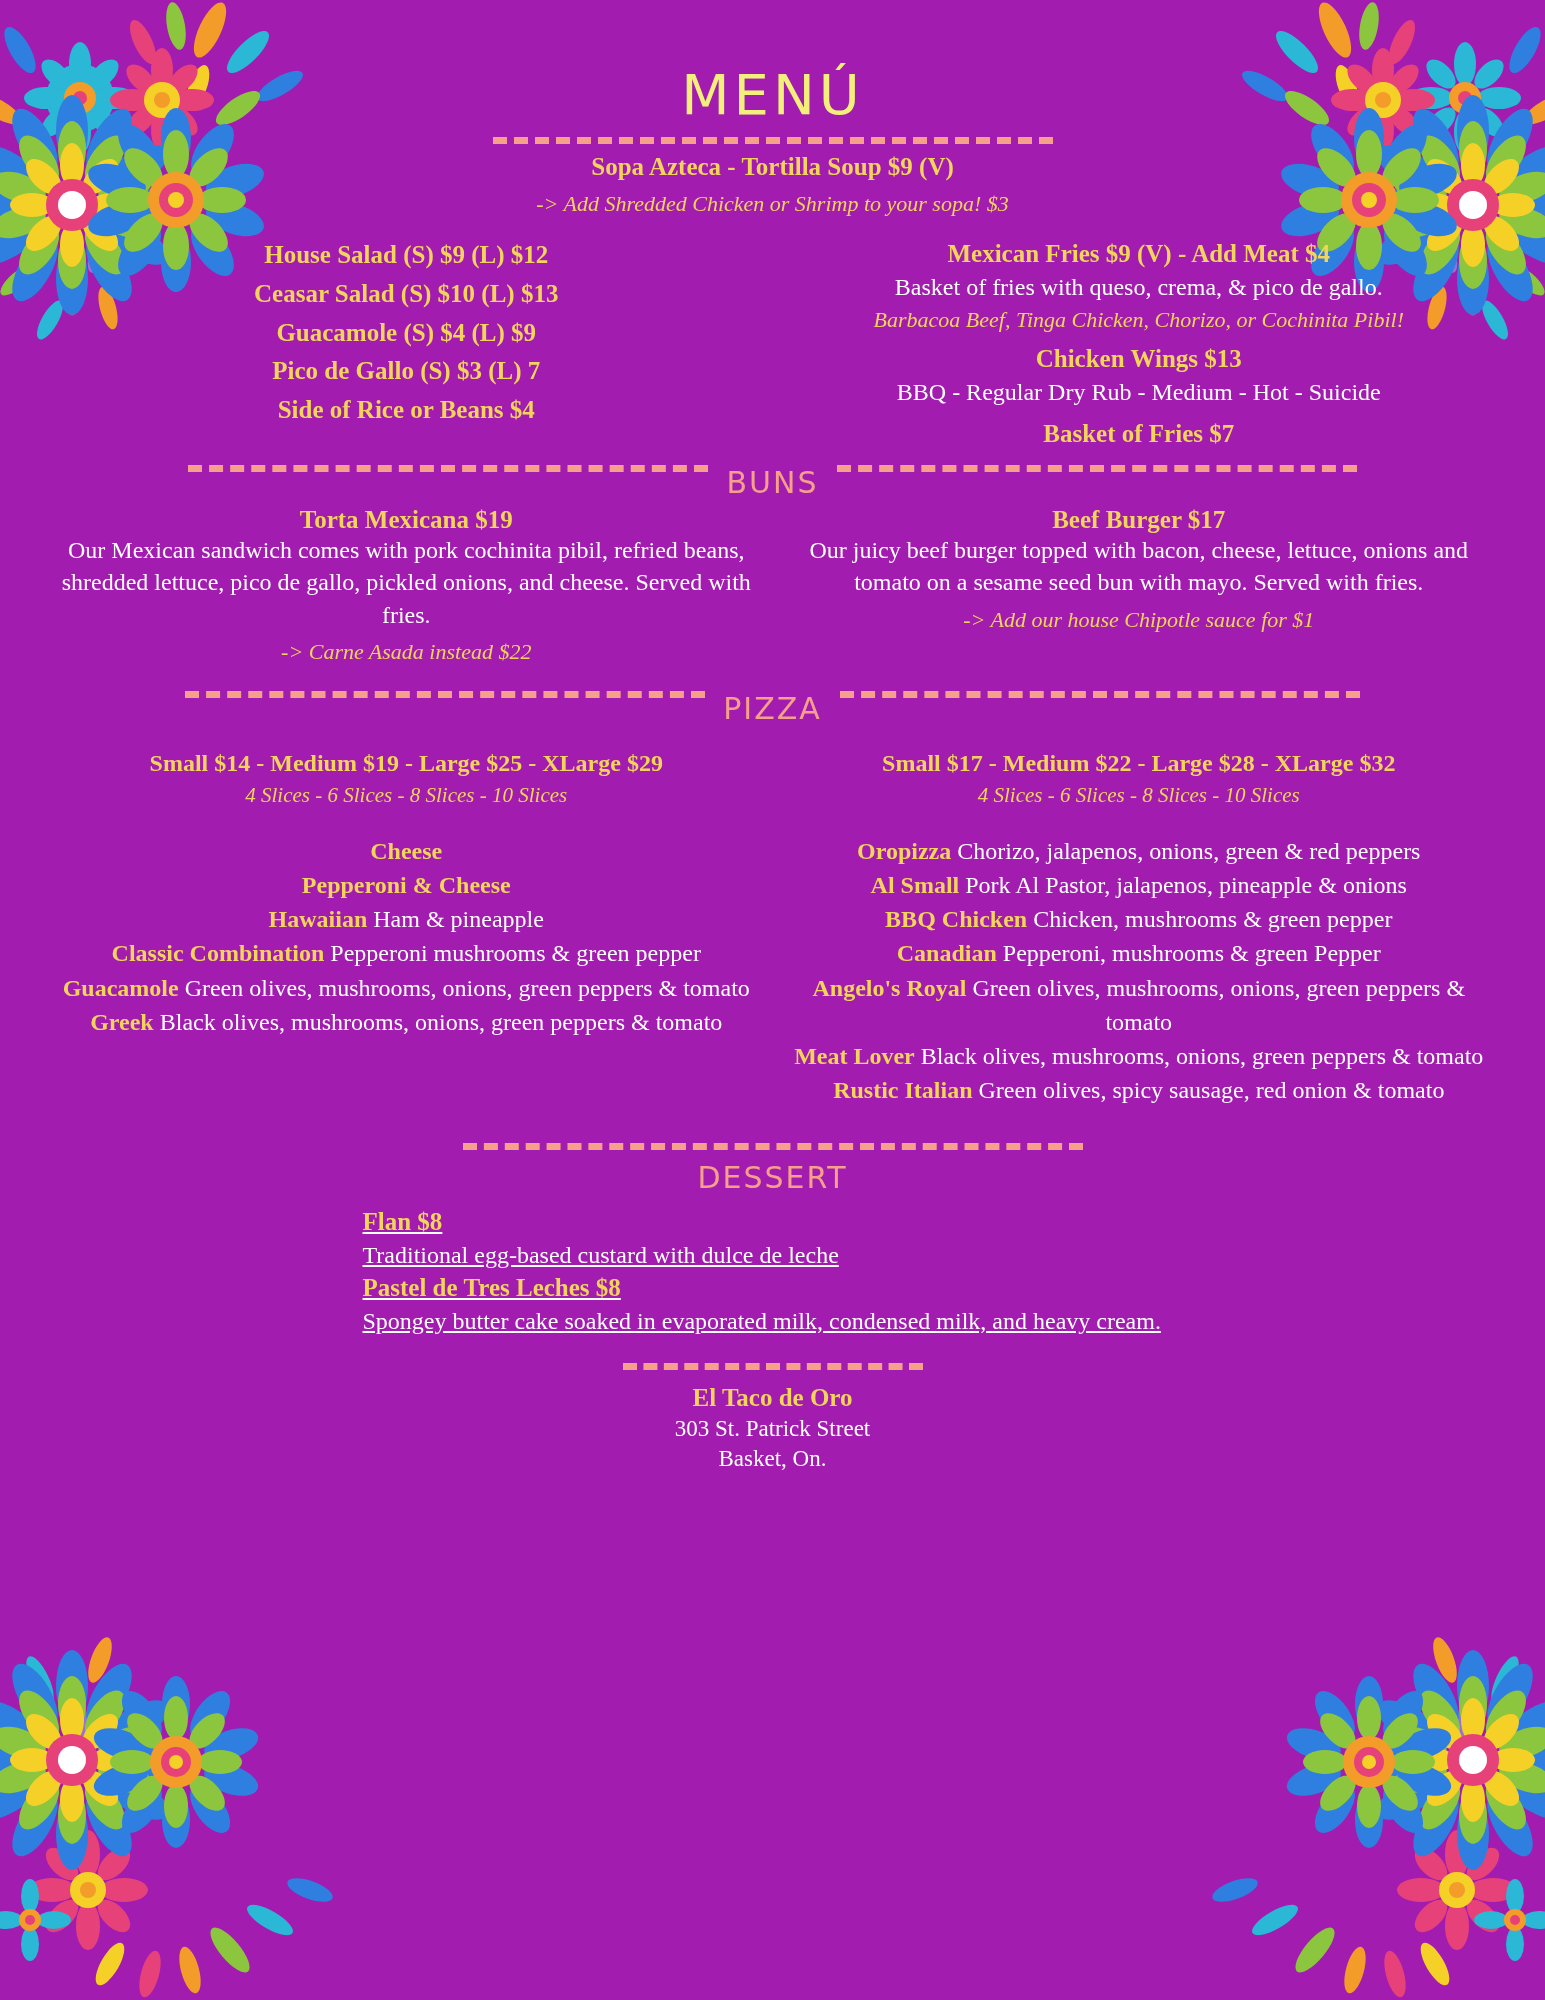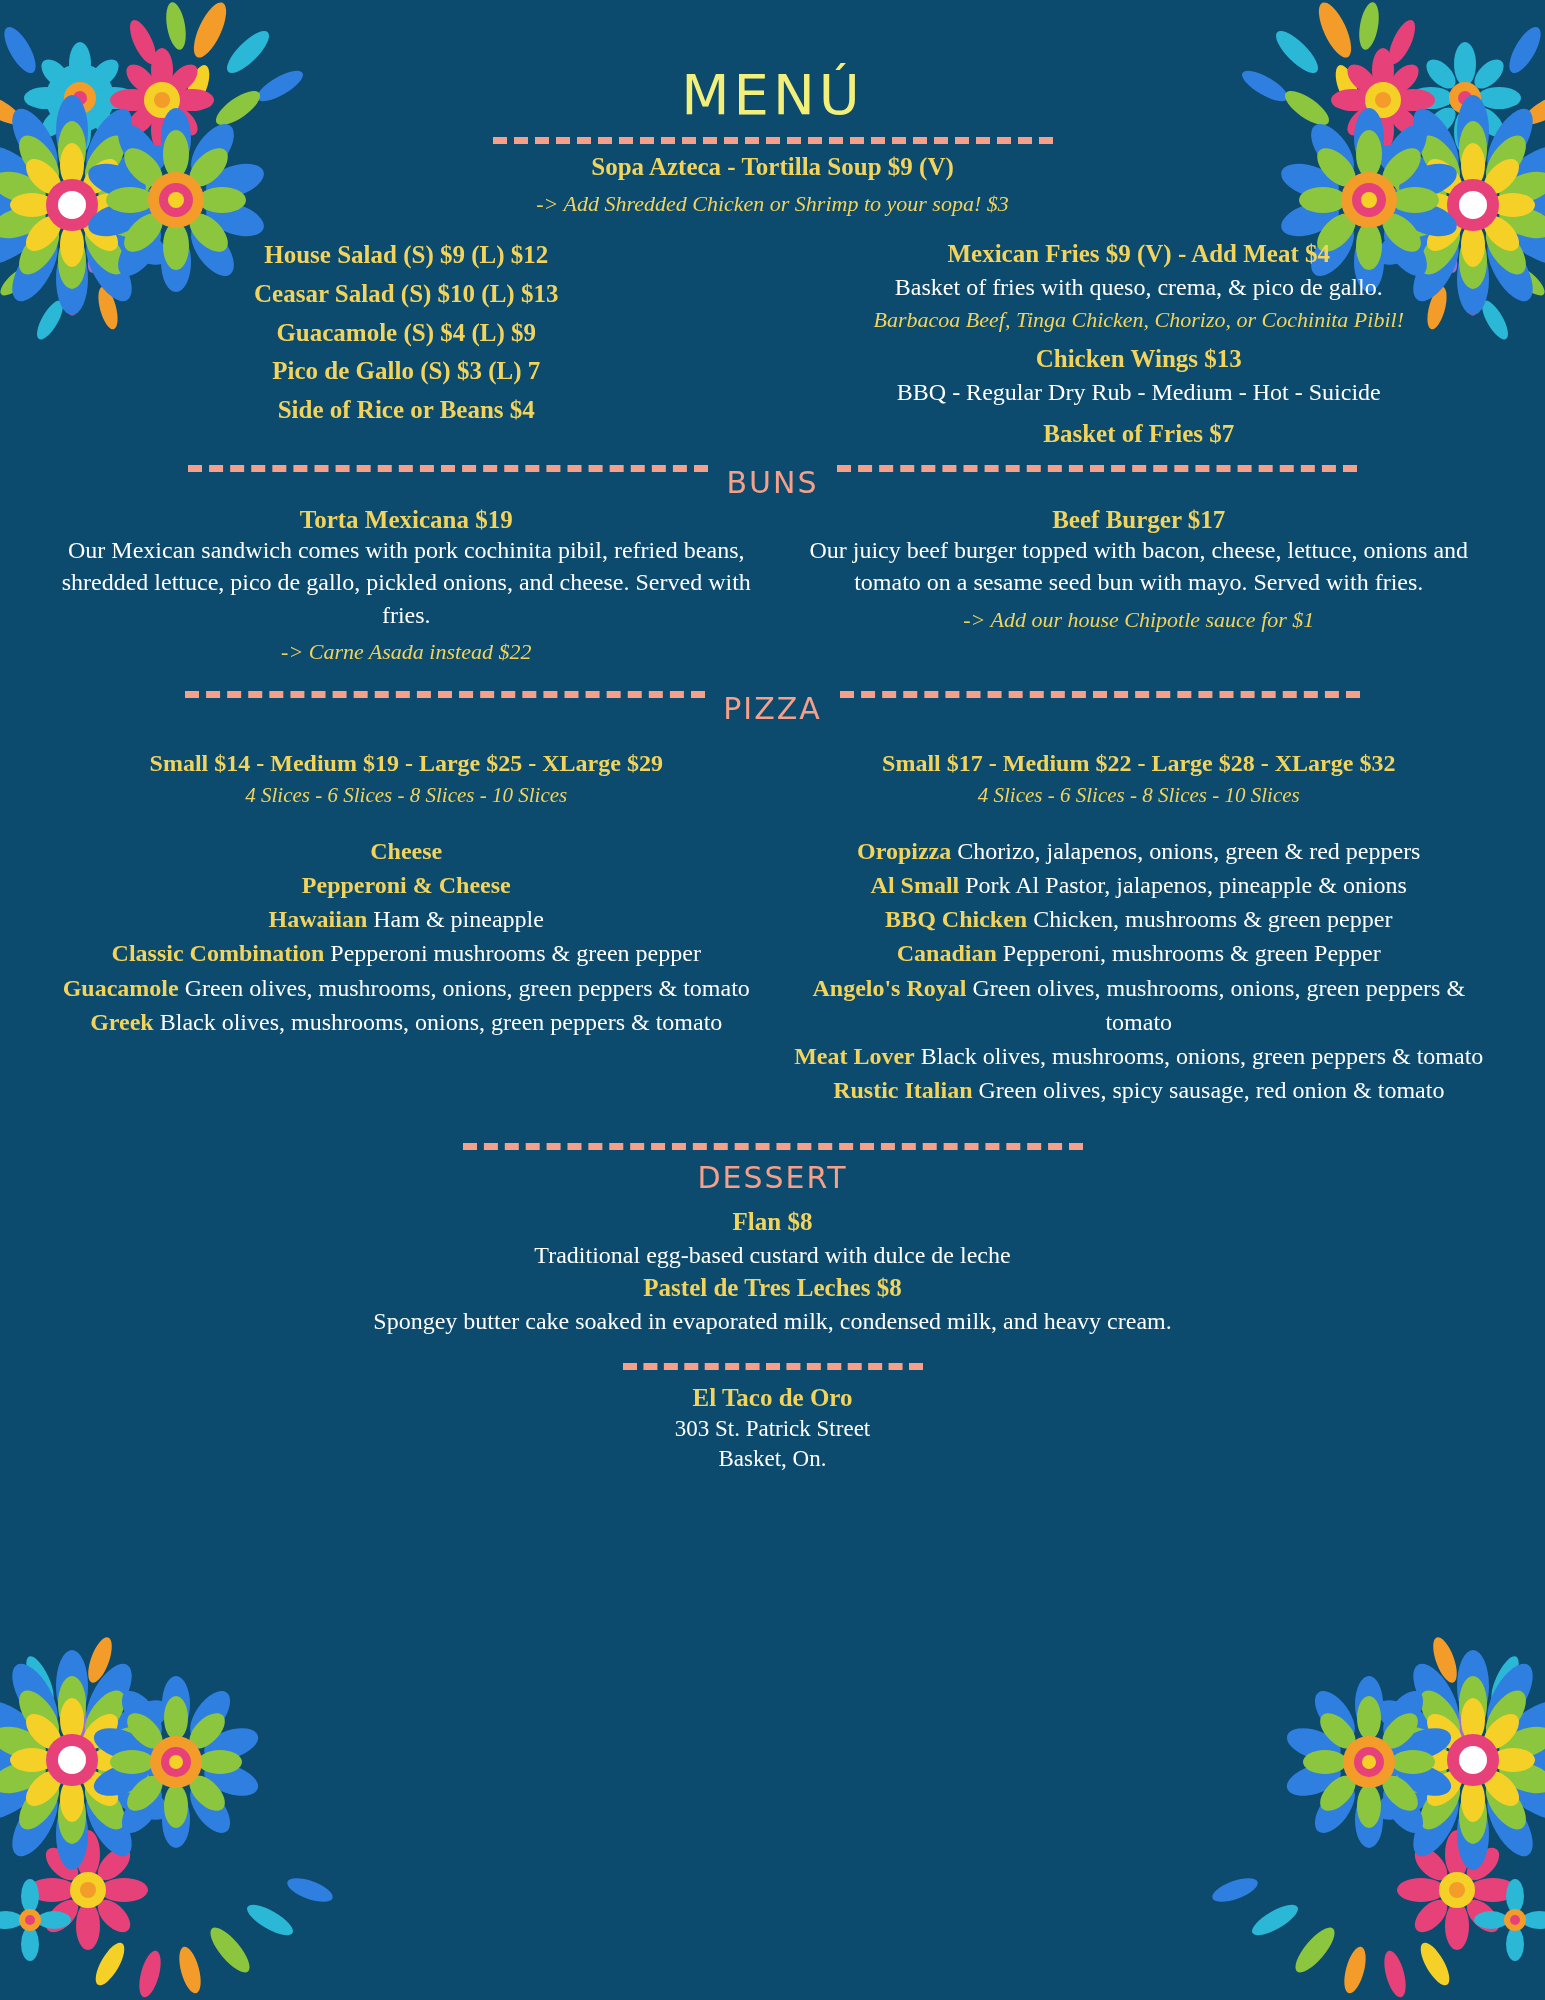--- a/index.html
+++ b/index.html
@@ -12,21 +12,21 @@
     height: 2000px;
     position: relative;
     overflow: hidden;
     font-family: "Liberation Serif", serif;
     color: #ffffff;
   }
   .page {
     position: relative;
     width: 1545px;
     height: 2000px;
-    background: #0c4a6e;
+    background: #a21caf;
   }
 
   
   .floral { position: absolute; pointer-events: none; }
   .fl-tl { top: -10px; left: -20px; width: 420px; height: 420px; }
   .fl-tr { top: -10px; right: -20px; width: 420px; height: 420px; }
   .fl-bl { bottom: -10px; left: -20px; width: 400px; height: 480px; }
   .fl-br { bottom: -10px; right: -20px; width: 400px; height: 480px; }
 
   
@@ -147,27 +147,27 @@
   .dessert-wrap { margin-top: 36px; }
   .dessert-head {
     text-align: center;
     color: #f4a08a;
     font-family: "DejaVu Sans", sans-serif;
     font-size: 30px;
     letter-spacing: 2px;
     margin-top: 10px;
   }
   .dessert-body {
-    text-align: center;
     font-size: 24px;
     line-height: 1.35;
     margin-top: 10px;
     width: 820px;
     margin-left: auto;
     margin-right: auto;
+    text-decoration: underline;
   }
   .dessert-body .itm-name { font-size: 25px; }
 
   .footer {
     text-align: center;
     margin-top: 12px;
     font-size: 23px;
     line-height: 1.28;
   }
   .footer .name { color: #f2d45c; font-weight: bold; font-size: 25px; }

